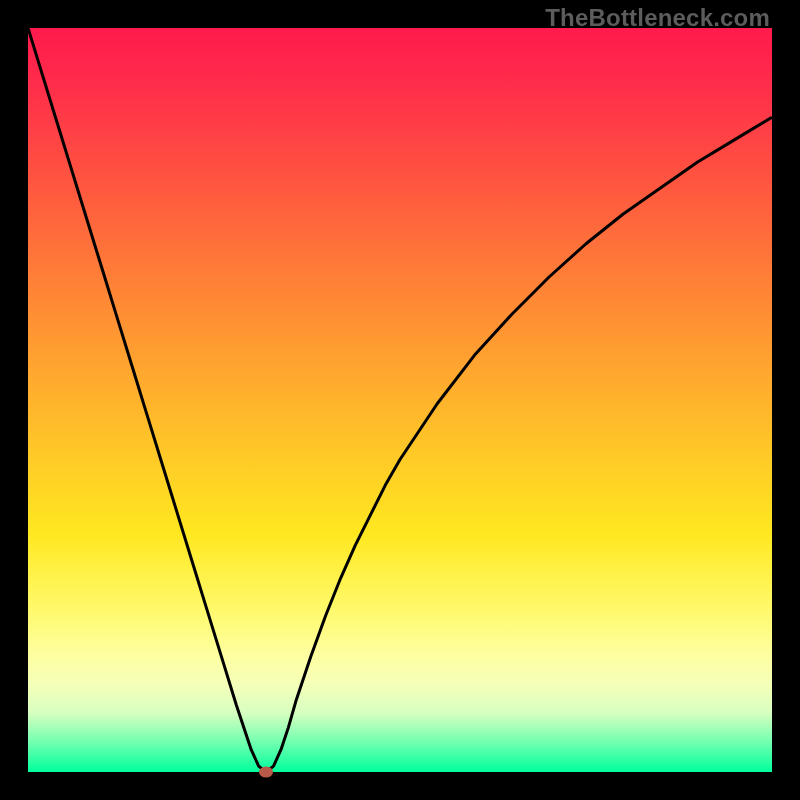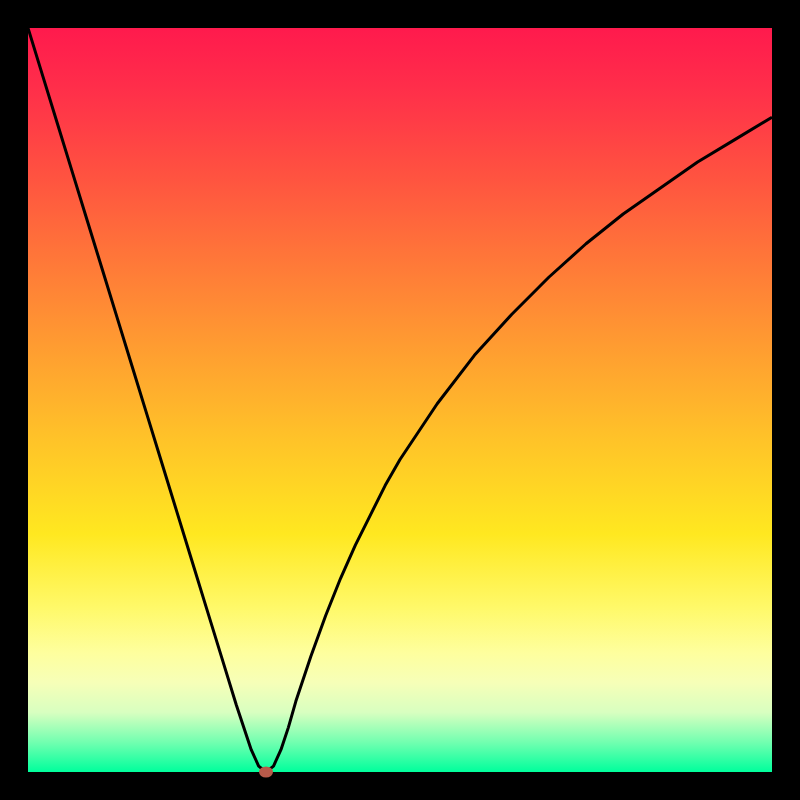--- a/index.html
+++ b/index.html
@@ -52,20 +52,21 @@
     height: 11px;
     background: #b85a4a;
     border-radius: 50%;
     transform: translate(-50%, -50%);
   }
 </style>
 </head>
 <body>
 
 <div class="frame">
+  <div class="watermark">TheBottleneck.com</div>
 
   <div class="plot-area">
     <svg class="curve" viewBox="0 0 744 744" preserveAspectRatio="none">
       <path id="curve-path" fill="none" stroke="#000" stroke-width="3" stroke-linejoin="round" d="M0.00 0.00 L14.88 48.36 L29.76 96.72 L44.64 145.08 L59.52 193.44 L74.40 241.80 L89.28 290.16 L104.16 338.52 L119.04 386.88 L133.92 435.24 L148.80 483.60 L163.68 531.96 L178.56 580.32 L193.44 628.68 L208.32 677.04 L223.20 721.68 L230.64 738.05 L238.08 744.00 L245.52 738.05 L252.96 721.68 L260.40 699.36 L267.84 673.32 L282.72 628.68 L297.60 587.76 L312.48 550.56 L327.36 517.08 L342.24 487.32 L357.12 457.56 L372.00 431.52 L409.20 375.72 L446.40 327.36 L483.60 286.44 L520.80 249.24 L558.00 215.76 L595.20 186.00 L632.40 159.96 L669.60 133.92 L706.80 111.60 L744.00 89.28"></path>
     </svg>
     <div class="marker" id="min-marker" style="left: 238.08px; top: 744px;"></div>
   </div>
 </div>
 
 </body></html>

